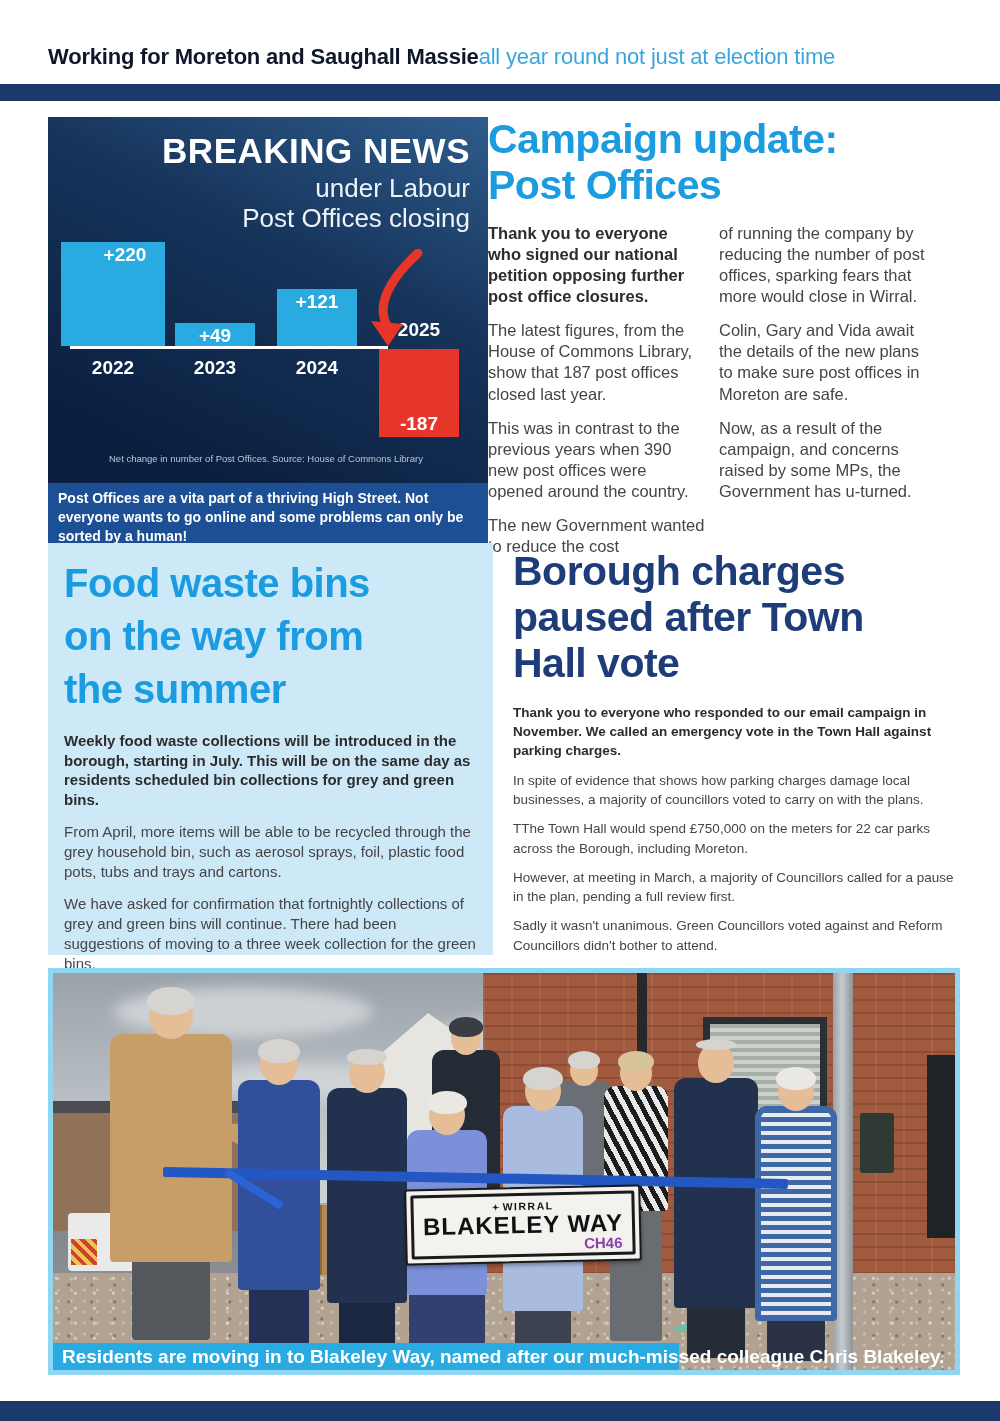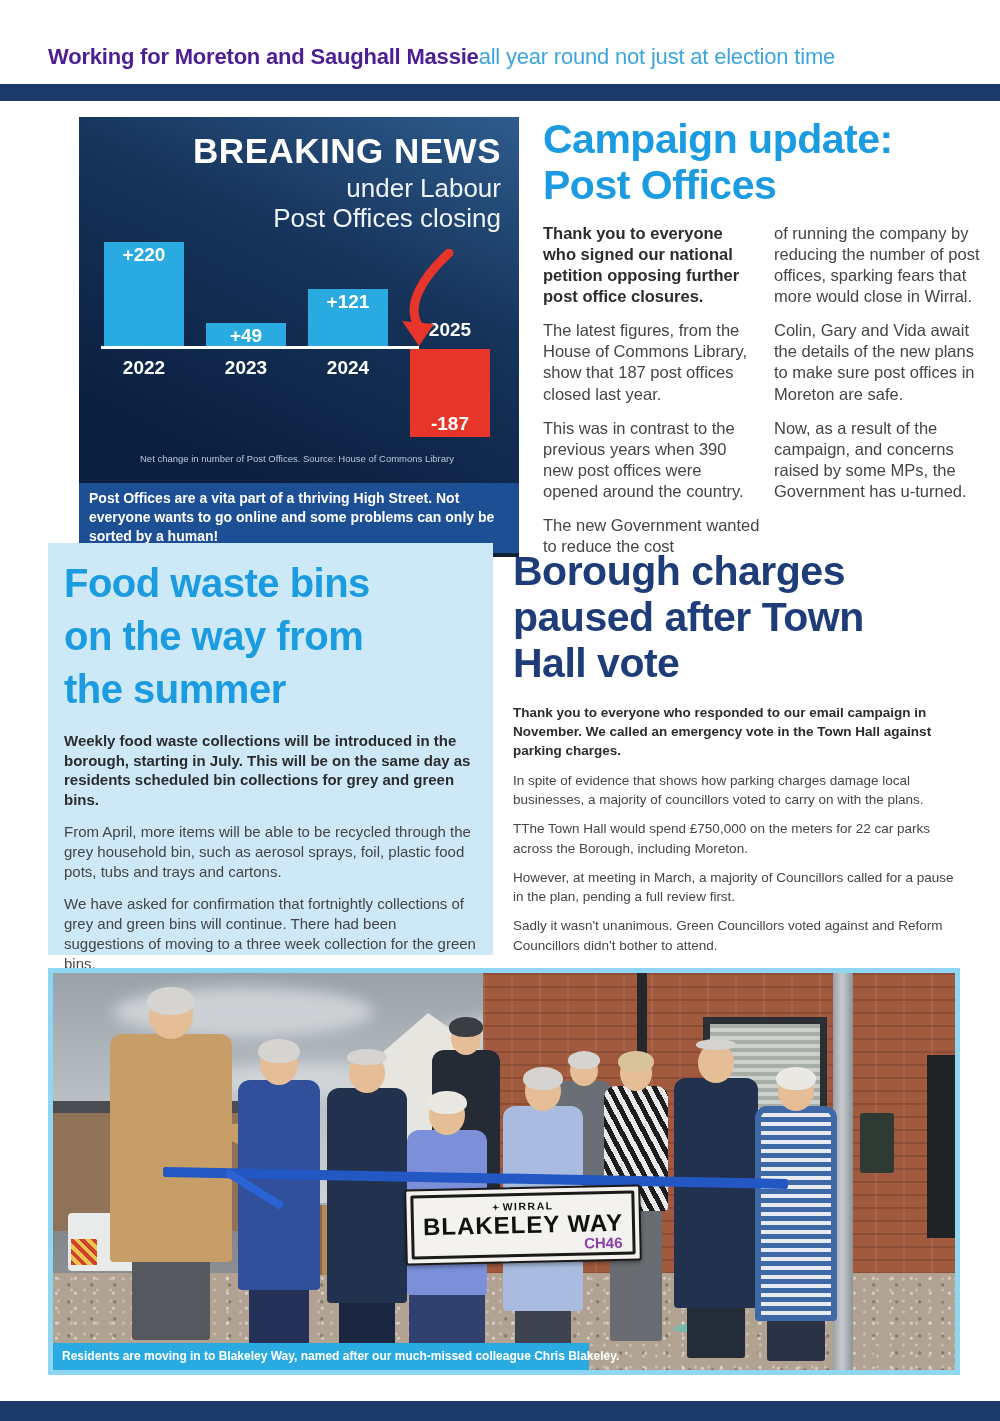--- a/index.html
+++ b/index.html
@@ -3,27 +3,27 @@
 <meta charset="utf-8">
 <style>
   html,body{margin:0;padding:0;}
   body{
     width:1000px;height:1421px;position:relative;overflow:hidden;
     background:#ffffff;font-family:"Liberation Sans",sans-serif;
     -webkit-font-smoothing:antialiased;
   }
   
   .masthead{position:absolute;left:48px;top:44px;font-size:22px;letter-spacing:-0.2px;white-space:nowrap;}
-  .masthead .bold{font-weight:800;color:#4c1d95;}
+  .masthead .bold{font-weight:800;color:#0f172a;}
   .masthead .rest{font-weight:400;color:#3da5de;}
   .topbar{position:absolute;left:0;top:84px;width:1000px;height:17px;background:#1b3a6b;}
   .footbar{position:absolute;left:0;bottom:0;width:1000px;height:20px;background:#1b3a6b;}
 
   
-  .top-section{position:absolute;left:48px;top:117px;width:912px;display:flex;gap:24px;margin-left:31px;}
+  .top-section{position:absolute;left:48px;top:117px;width:912px;display:flex;}
 
   
   .bn-block{width:440px;flex:0 0 440px;}
   .bn-graphic{
     position:relative;box-sizing:border-box;width:440px;height:366px;
     padding:16px 18px 2px 14px;
     background:linear-gradient(205deg,#2e5c8d 0%,#16335a 40%,#0b2040 85%);
     color:#fff;
   }
   .bn-title{text-align:right;font-size:35px;font-weight:800;letter-spacing:0.5px;line-height:1.05;}
@@ -135,22 +135,22 @@
   .sign-inner{
     position:absolute;left:4px;top:4px;right:4px;bottom:4px;
     border:3px solid #1a1a1a;border-radius:2px;text-align:center;color:#111;
   }
   .sign-top{margin-top:4px;font-size:10.5px;font-weight:700;letter-spacing:1.5px;}
   .sign-crest{font-size:9px;margin-right:2px;}
   .sign-street{font-size:24px;font-weight:800;letter-spacing:1px;line-height:1.05;}
   .sign-code{position:absolute;right:10px;bottom:1px;font-size:15px;font-weight:700;color:#8b3fa8;}
 
   .photo-caption{
-    position:absolute;left:0;bottom:0;width:536px;height:27px;z-index:10;
-    background:#29abe2;color:#fff;font-size:12px;font-weight:600;
+    position:absolute;left:0;bottom:0;width:626px;height:27px;z-index:10;
+    background:#29abe2;color:#fff;font-size:19px;font-weight:600;
     line-height:27px;padding-left:9px;box-sizing:border-box;white-space:nowrap;
   }
 </style>
 </head>
 <body>
 
 <div class="masthead">
   <span class="bold">Working for Moreton and Saughall Massie</span><span class="rest">all year round not just at election time</span>
 </div>
 <div class="topbar"></div>
@@ -164,21 +164,21 @@
         <span class="h-line">under Labour</span>
         <span class="h-line">Post Offices closing</span>
       </div>
       <svg class="bn-arrow" width="70" height="100" viewBox="0 0 70 100">
         <path d="M58 4 C 32 28, 14 56, 28 78" stroke="#e8352a" stroke-width="9" fill="none" stroke-linecap="round"></path>
         <polygon points="28,97 11,72 43,75" fill="#e8352a"></polygon>
       </svg>
       <div class="bn-chart">
         <div class="bn-upper">
           <div class="bn-col">
-            <div class="bn-bar pos" style="height: 104px;">
+            <div class="bn-bar pos" style="height: 104px; padding-left: 24px;">
               <span class="bn-bar-label">+220</span>
             </div>
           </div>
           <div class="bn-col">
             <div class="bn-bar pos" style="height: 23px;">
               <span class="bn-bar-label">+49</span>
             </div>
           </div>
           <div class="bn-col">
             <div class="bn-bar pos" style="height: 57px;">

